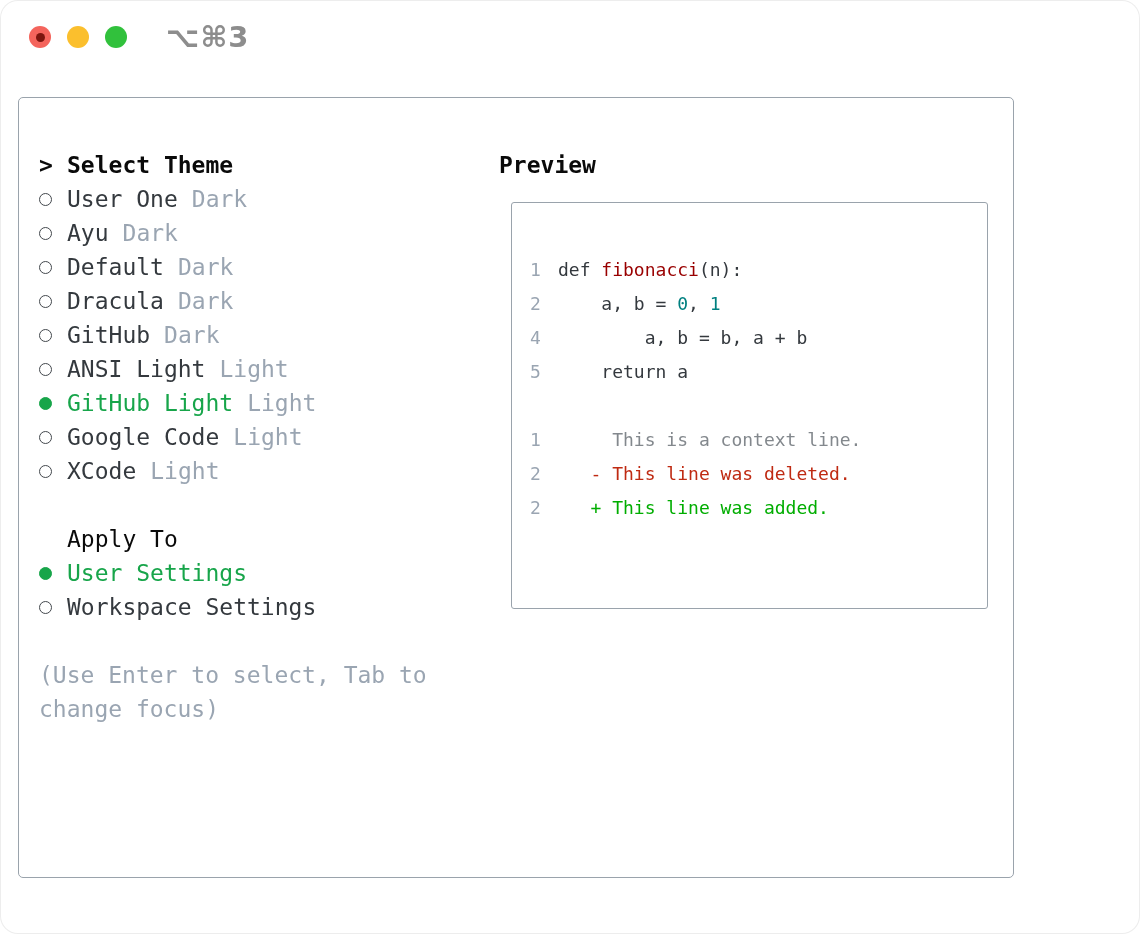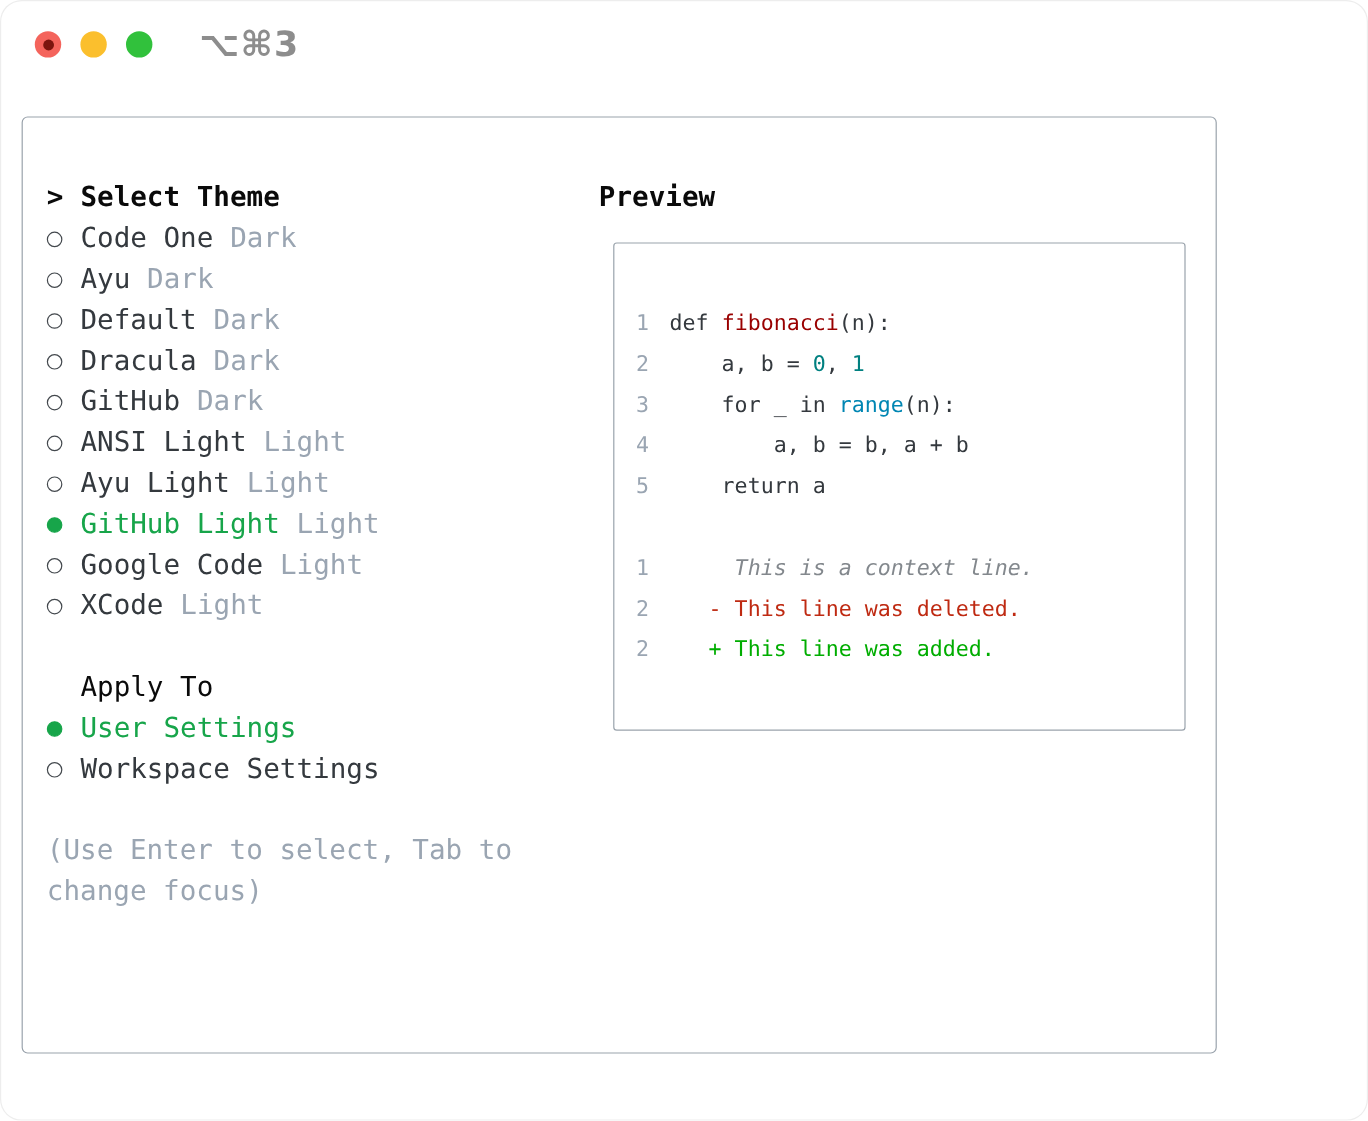--- a/index.html
+++ b/index.html
@@ -46,21 +46,21 @@
                  font-size:23px;font-weight:bold;color:var(--header-black);}
   .preview-box{position:absolute;left:492px;top:104px;width:477px;height:407px;
                box-sizing:border-box;border:1.5px solid var(--panel-border);
                border-radius:3px;padding:50px 0 0 18px;overflow:hidden;}
   .cline{height:34px;line-height:34px;white-space:pre;font-size:18px;color:var(--text-primary);}
   .lno{display:inline-block;width:28px;color:var(--muted-gray);}
   .seg-plain{color:var(--text-primary);}
   .seg-title{color:var(--syntax-title-red);}
   .seg-num{color:var(--syntax-number-teal);}
   .seg-builtin{color:var(--syntax-builtin-blue);}
-  .seg-context{color:var(--context-gray);font-style:italic;}
+  .seg-context{color:var(--context-gray);}
   .seg-deleted{color:var(--diff-deleted-red);text-align:right;}
   .seg-added{color:var(--diff-added-green);margin-top:36px;}
 </style>
 </head>
 <body>
 
 <div class="window">
 
   <div class="titlebar">
     <span class="light red">
@@ -70,27 +70,26 @@
     <span class="light green"></span>
     <span class="wtitle">⌥⌘3</span>
   </div>
 
   <div class="panel">
 
     <div class="left-col">
       <div class="row header-row"><span class="prompt">&gt;</span><span class="header-label">Select Theme</span></div>
 
       <div id="theme-list">
-          <div class="row theme-row"><span class="radio"></span><span class="tname">Code One</span><span class="tvariant">Dark</span></div>
+          <div class="row theme-row"><span class="radio"></span><span class="tname">User One</span><span class="tvariant">Dark</span></div>
           <div class="row theme-row"><span class="radio"></span><span class="tname">Ayu</span><span class="tvariant">Dark</span></div>
           <div class="row theme-row"><span class="radio"></span><span class="tname">Default</span><span class="tvariant">Dark</span></div>
           <div class="row theme-row"><span class="radio"></span><span class="tname">Dracula</span><span class="tvariant">Dark</span></div>
           <div class="row theme-row"><span class="radio"></span><span class="tname">GitHub</span><span class="tvariant">Dark</span></div>
           <div class="row theme-row"><span class="radio"></span><span class="tname">ANSI Light</span><span class="tvariant">Light</span></div>
-          <div class="row theme-row"><span class="radio"></span><span class="tname">Ayu Light</span><span class="tvariant">Light</span></div>
           <div class="row theme-row selected"><span class="radio filled"></span><span class="tname">GitHub Light</span><span class="tvariant">Light</span></div>
           <div class="row theme-row"><span class="radio"></span><span class="tname">Google Code</span><span class="tvariant">Light</span></div>
           <div class="row theme-row"><span class="radio"></span><span class="tname">XCode</span><span class="tvariant">Light</span></div>
         </div>
 
       <div class="row blank"></div>
 
       <div class="row"><span class="apply-label">Apply To</span></div>
 
       <div id="apply-list">
@@ -105,21 +104,20 @@
         <div class="row help-row">change focus)</div>
       </div>
     </div>
 
     <div class="preview-title">Preview</div>
 
     <div class="preview-box">
       <div id="code-lines">
           <div class="cline"><span class="lno">1</span><span class="lcontent"><span class="seg-plain">def </span><span class="seg-title">fibonacci</span><span class="seg-plain">(n):</span></span></div>
           <div class="cline"><span class="lno">2</span><span class="lcontent"><span class="seg-plain">    a, b = </span><span class="seg-num">0</span><span class="seg-plain">, </span><span class="seg-num">1</span></span></div>
-          <div class="cline"><span class="lno">3</span><span class="lcontent"><span class="seg-plain">    for _ in </span><span class="seg-builtin">range</span><span class="seg-plain">(n):</span></span></div>
           <div class="cline"><span class="lno">4</span><span class="lcontent"><span class="seg-plain">        a, b = b, a + b</span></span></div>
           <div class="cline"><span class="lno">5</span><span class="lcontent"><span class="seg-plain">    return a</span></span></div>
           <div class="cline"><span class="lno"></span><span class="lcontent"></span></div>
           <div class="cline"><span class="lno">1</span><span class="lcontent"><span class="seg-context">     This is a context line.</span></span></div>
           <div class="cline"><span class="lno">2</span><span class="lcontent"><span class="seg-deleted">   - This line was deleted.</span></span></div>
           <div class="cline"><span class="lno">2</span><span class="lcontent"><span class="seg-added">   + This line was added.</span></span></div>
         </div>
     </div>
 
   </div>

